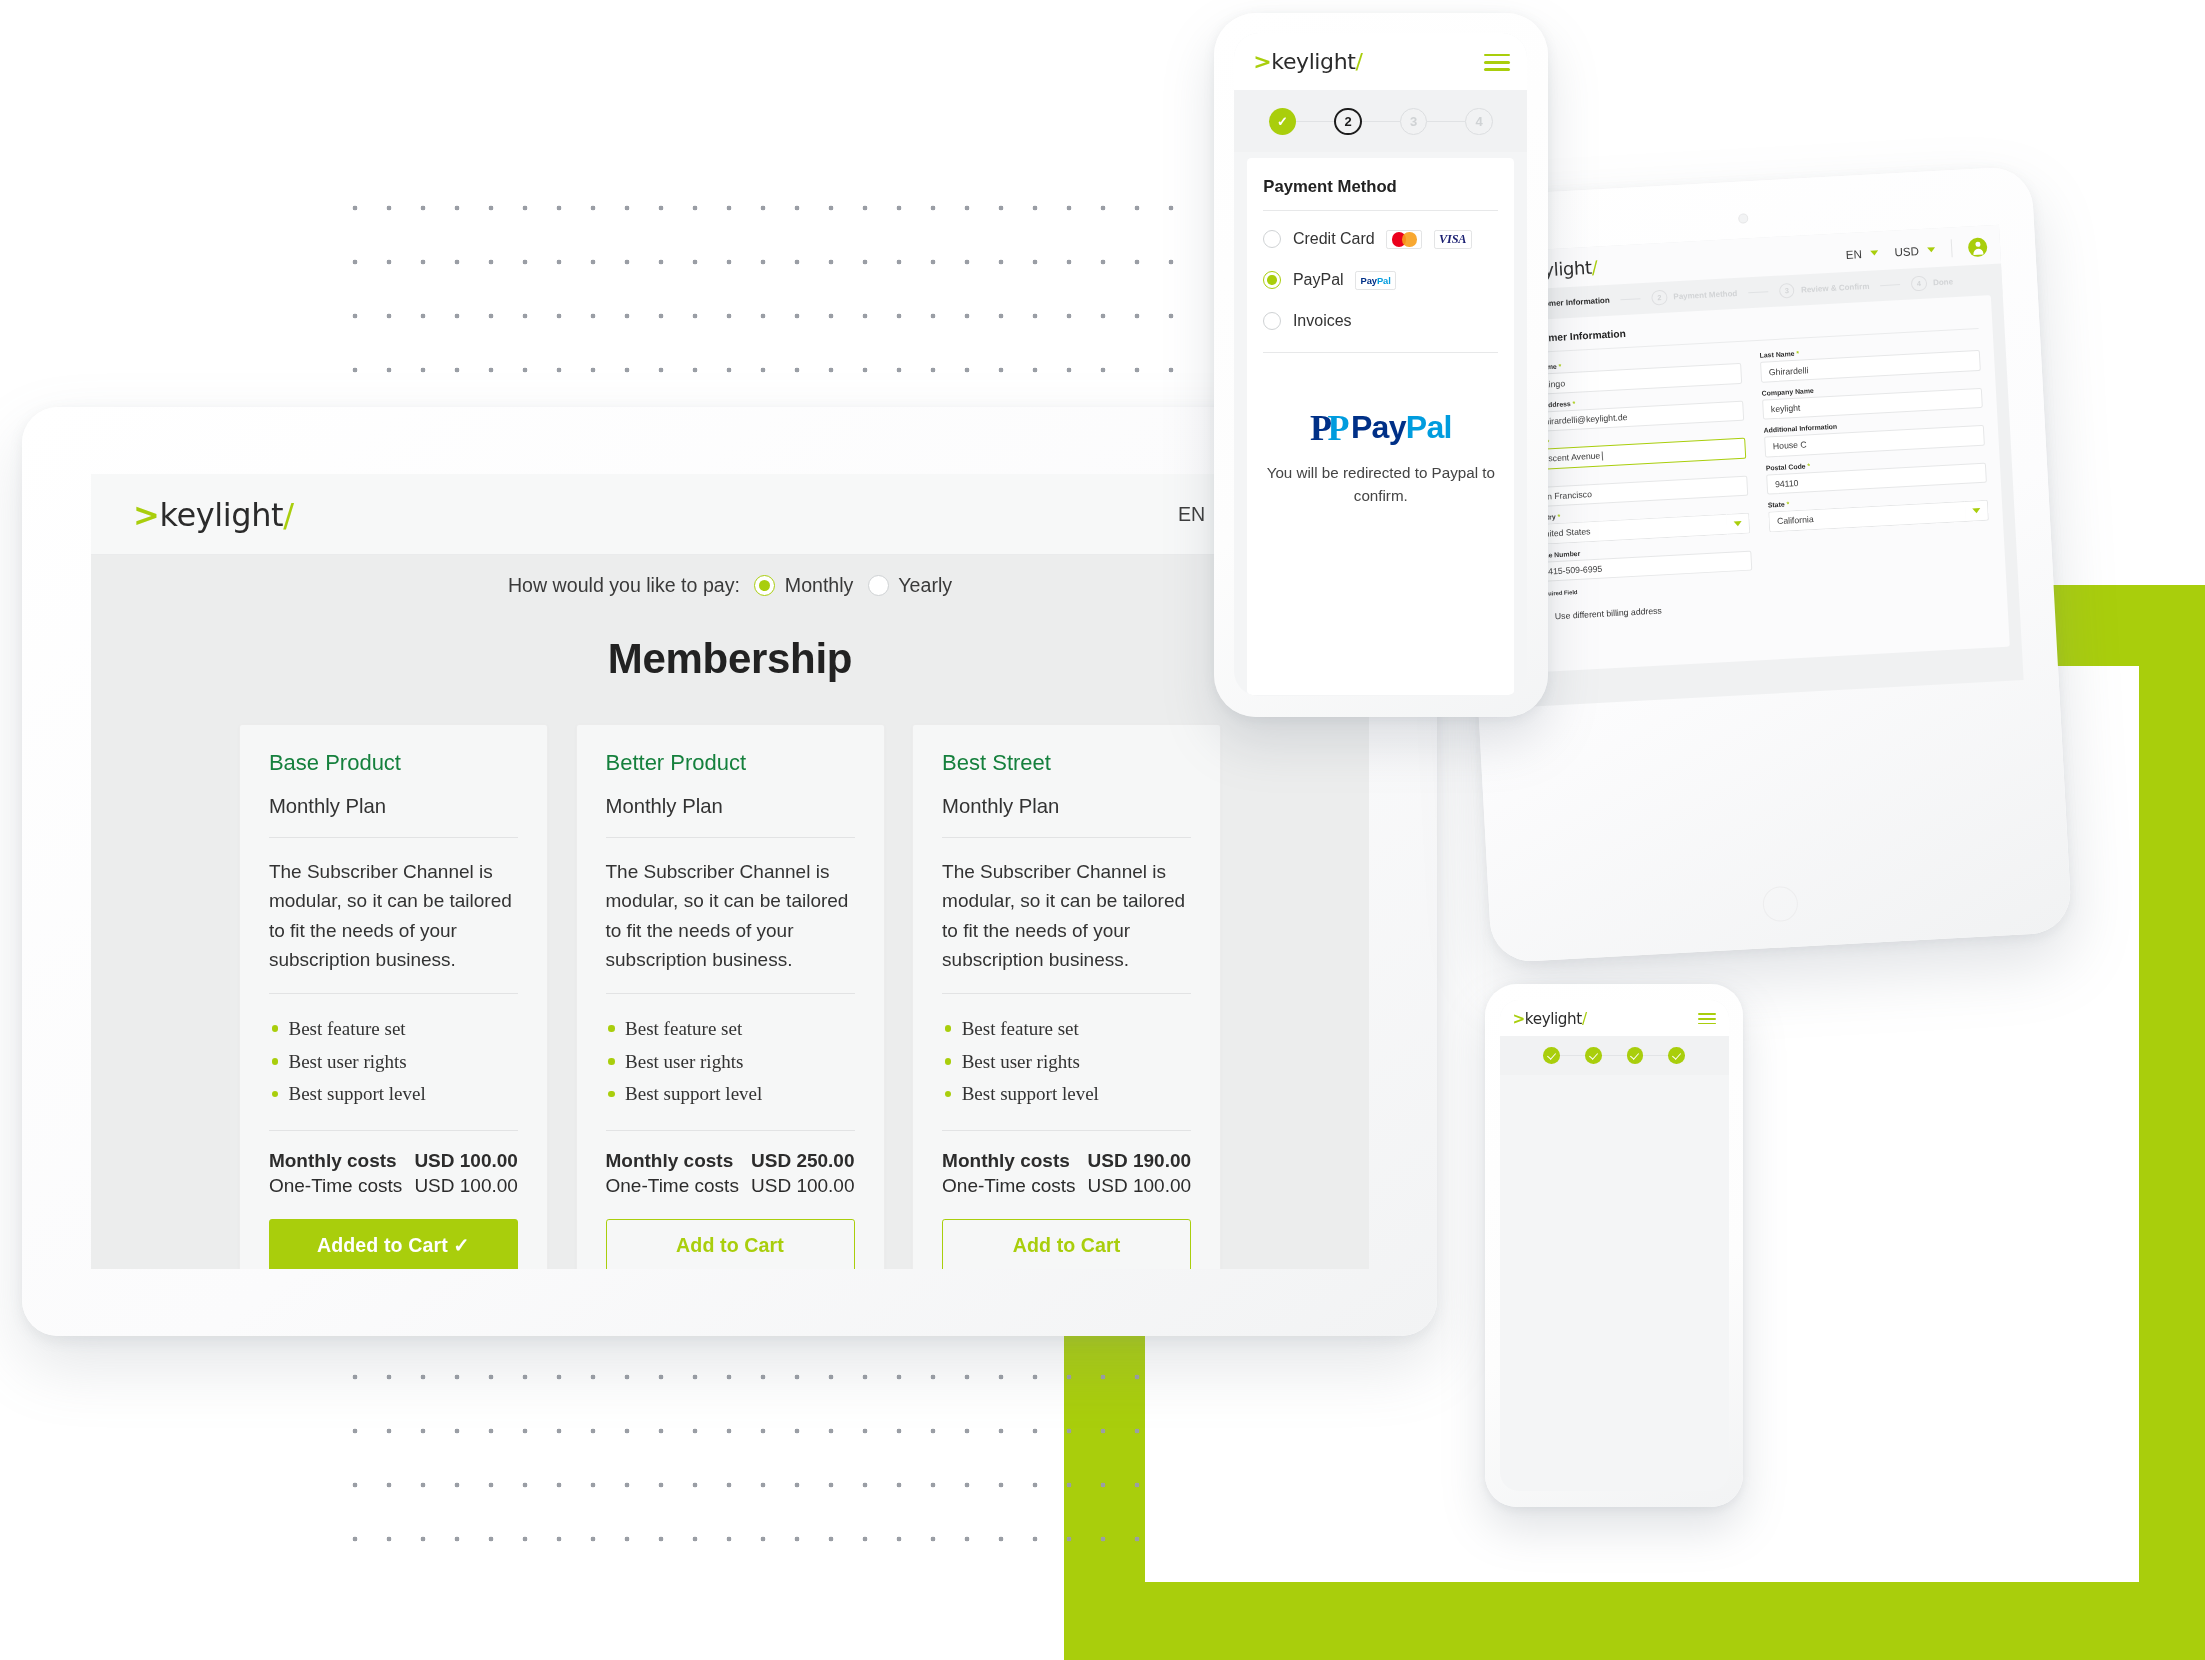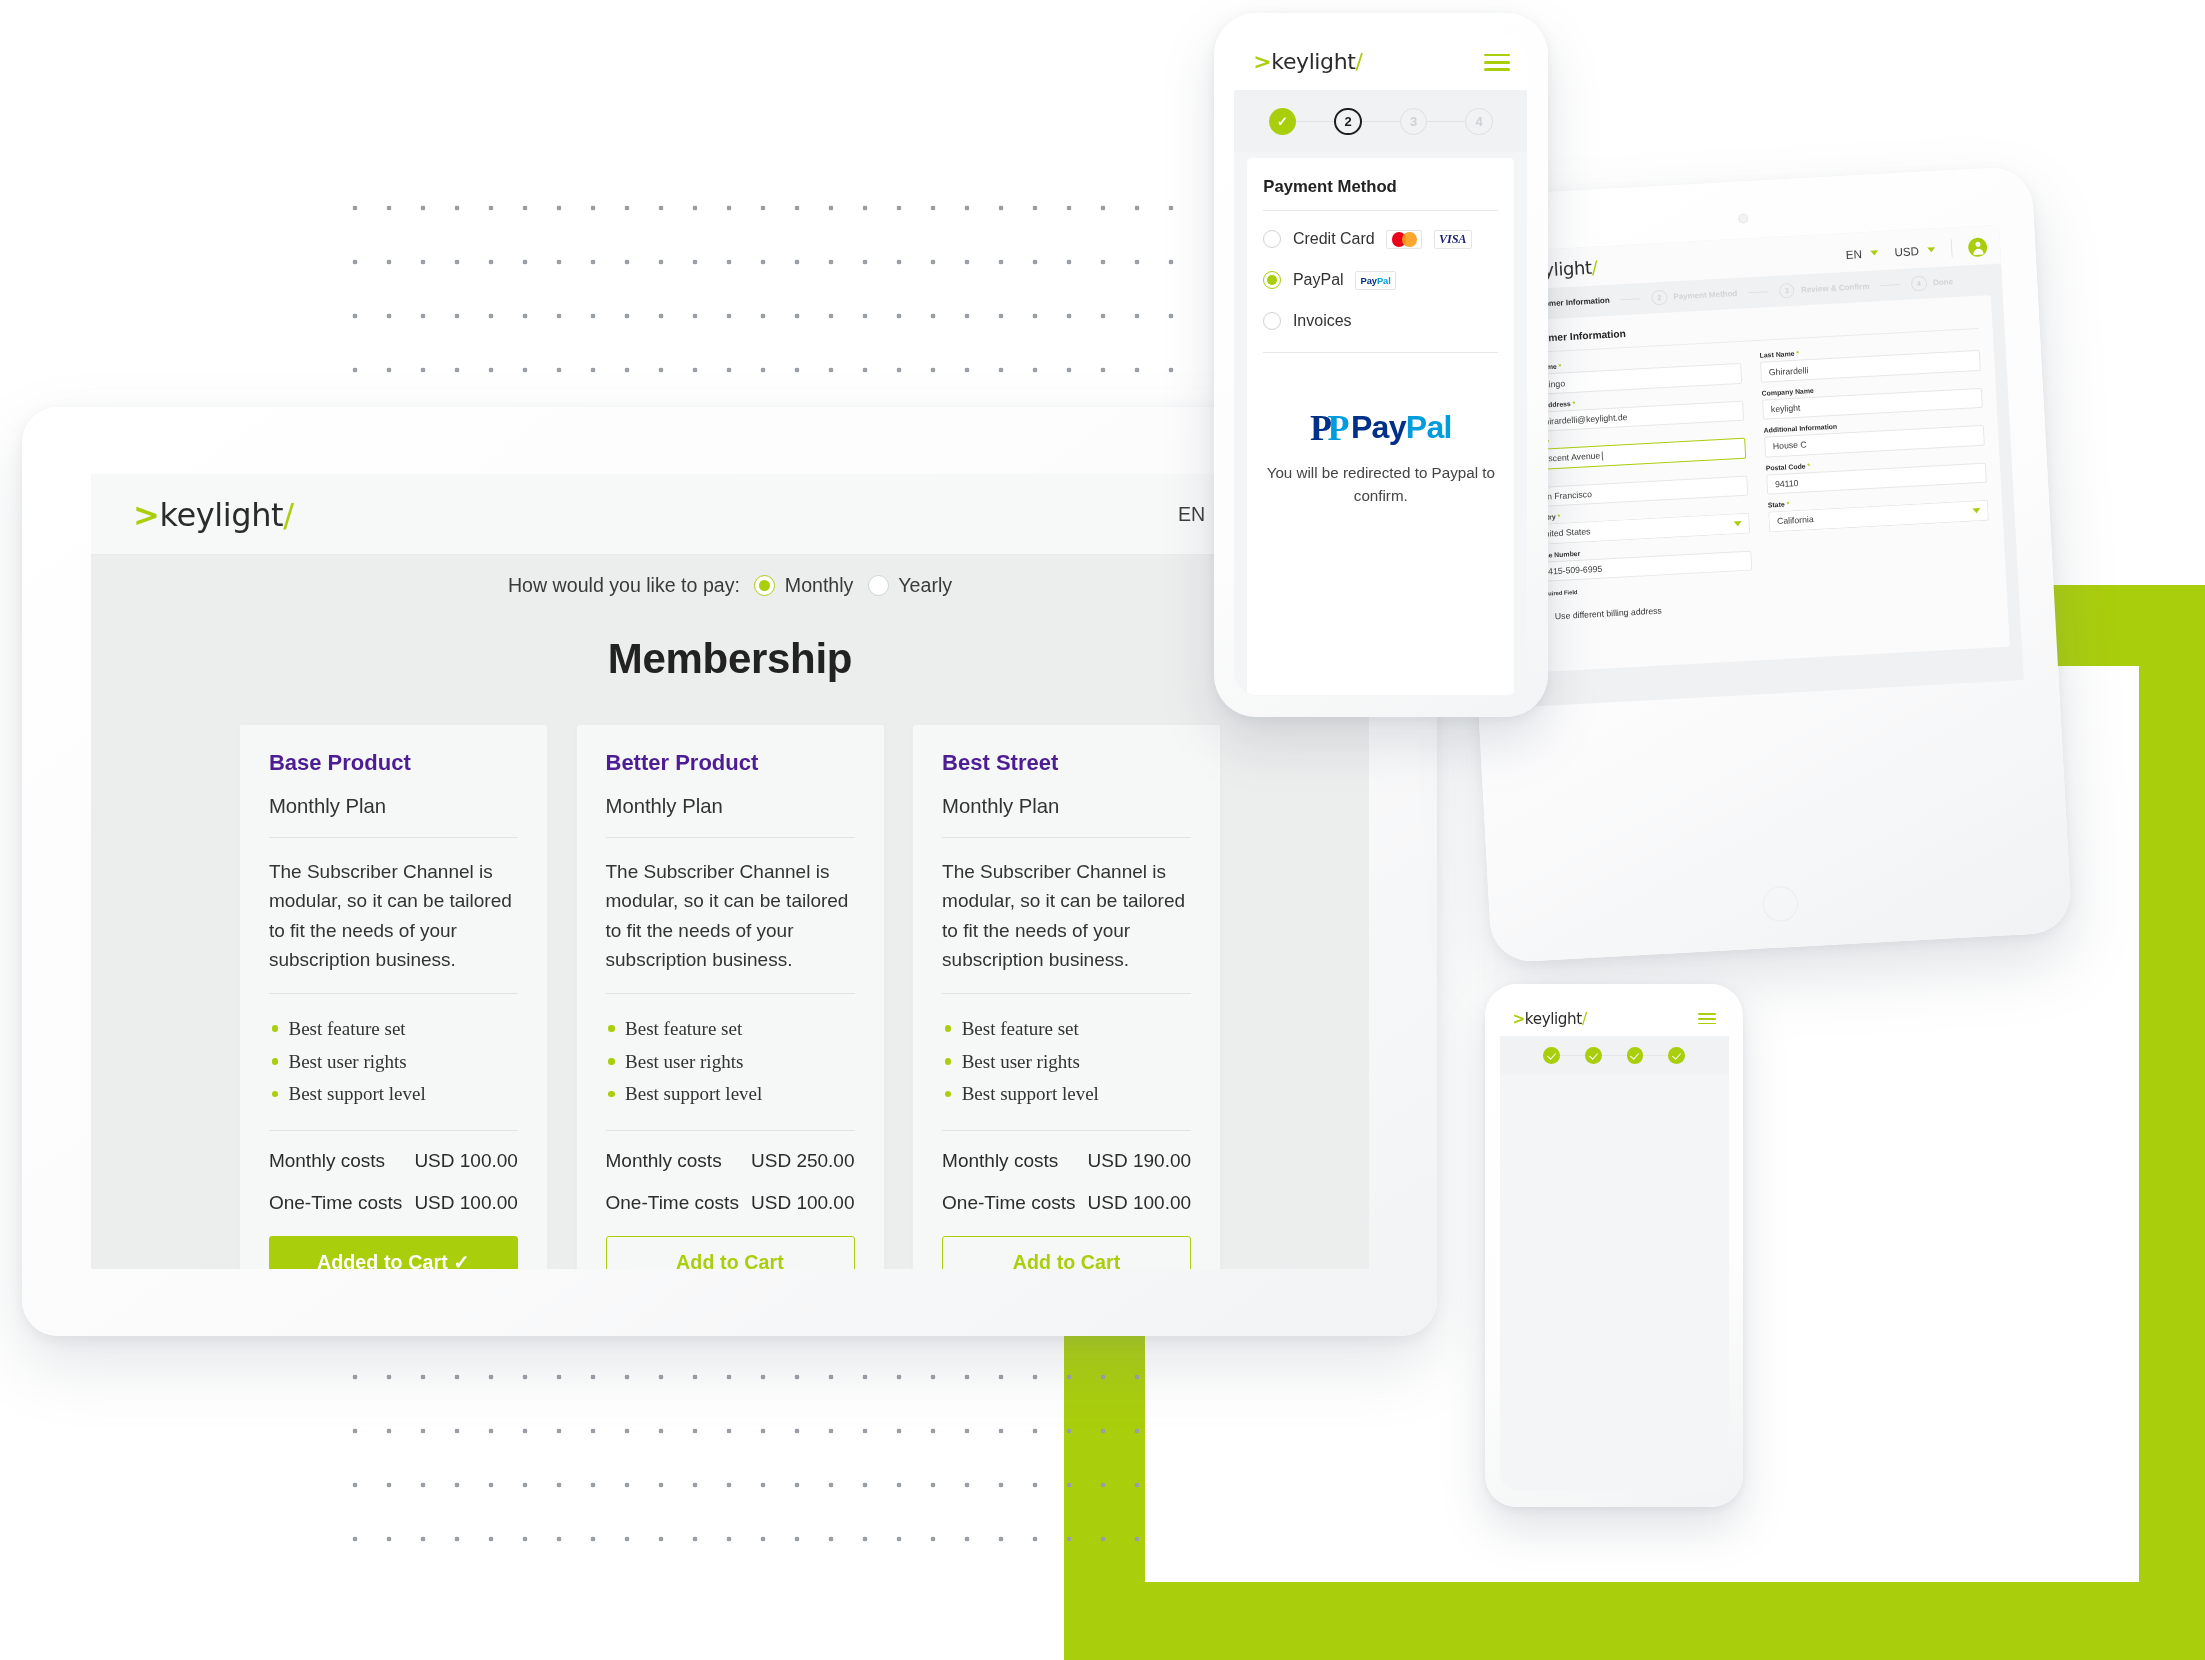--- a/index.html
+++ b/index.html
@@ -74,30 +74,30 @@
   .radio.on::after{content:"";position:absolute;left:3.6px;top:3.6px;width:11px;height:11px;
                    border-radius:50%;background:#a9ce0c;}
   .opt{display:flex;align-items:center;gap:9.4px;}
 
   #dt-cards{display:flex;gap:27.6px;justify-content:center;margin-top:41px;}
   .pcard{
     width:309px;background:#f6f7f7;border:0.7px solid #ececec;border-radius:2.9px;
     padding:25px 29px 27.6px 29px;box-sizing:border-box;
     box-shadow:0 1.5px 2.9px rgba(0,0,0,.03);
   }
-  .pc-title{font-size:22px;font-weight:700;color:#4c1d95;}
+  .pc-title{font-size:22px;font-weight:400;color:#15803d;}
   .pc-sub{font-size:20.3px;color:#333;margin-top:19px;font-weight:400;}
   .pc-rule{height:0.7px;background:#e2e3e4;margin:19px 0;}
   .pc-desc{font-size:19px;line-height:1.55;color:#333;}
   .pc-feats{list-style:none;margin:0;padding:0;}
   .pc-feats li{font-size:19px;color:#333;line-height:1.72;position:relative;padding-left:19.6px;font-family:Liberation Serif, serif;}
   .pc-feats li::before{content:"";position:absolute;left:2.9px;top:12.3px;width:6.5px;height:6.5px;
                        border-radius:50%;background:#a9ce0c;}
   .pc-row{display:flex;justify-content:space-between;font-size:19px;color:#2c2c2c;}
-  .pc-row.bold{font-weight:400;margin-bottom:20px;}
+  .pc-row.bold{font-weight:700;margin-bottom:3px;}
   .btn{
     display:block;width:100%;box-sizing:border-box;text-align:center;
     font-size:19.6px;font-weight:700;border-radius:2.9px;padding:14.5px 0;margin-top:22px;
     letter-spacing:0.1px;
   }
   .btn-solid{background:#a9ce0c;color:#ffffff;border:1.5px solid #a9ce0c;}
   .btn-ghost{background:transparent;color:#a9ce0c;border:1.5px solid #a9ce0c;}
 
   
   #phone1{

